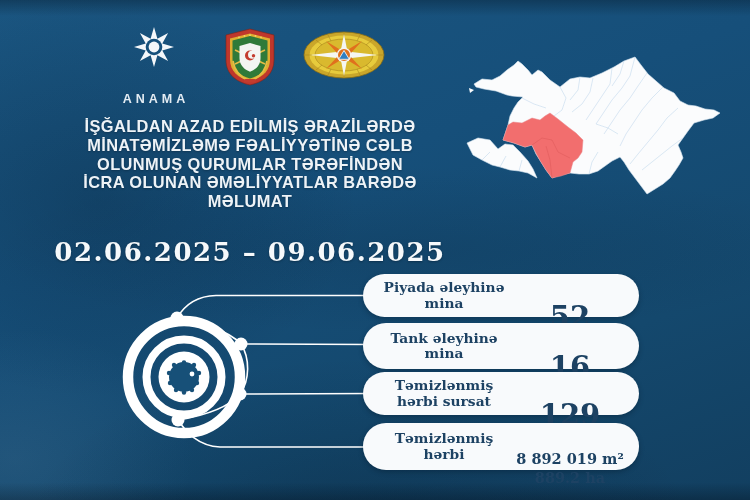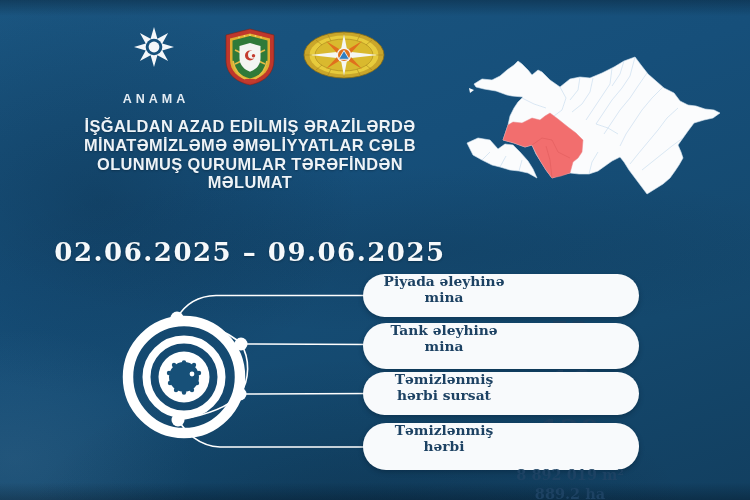--- a/index.html
+++ b/index.html
@@ -21,21 +21,21 @@
   
   .title{left:52px;top:117px;width:396px;text-align:center;color:#eef3f7;
     font-weight:bold;font-size:16.4px;line-height:18.8px;letter-spacing:.4px;
     text-shadow:0 1px 2px rgba(0,20,35,.35);}
   
   .date{left:50px;top:237px;width:400px;text-align:center;color:#f6f9fb;
     font-family:"DejaVu Serif","Liberation Serif",serif;font-weight:bold;
     font-size:26px;letter-spacing:1.5px;text-shadow:0 1px 2px rgba(0,20,35,.4);}
   
   .pill{left:363px;width:276px;background:#f8fafc;border-radius:23px;
-    display:flex;align-items:flex-start;box-shadow:0 2px 5px rgba(4,24,40,.35);
+    display:flex;align-items:center;box-shadow:0 2px 5px rgba(4,24,40,.35);
     color:#1d4263;font-family:"DejaVu Serif","Liberation Serif",serif;font-weight:bold;}
   .pill .lbl{flex:1;text-align:center;font-size:13.8px;line-height:15.5px;padding-left:14px;}
   .pill .val{width:118px;text-align:center;font-size:29px;padding-right:10px;margin-top:42px;}
   .pill .val.small{font-size:14.5px;line-height:19px;}
   .p1{top:274px;height:43px;} .p2{top:323px;height:46px;}
   .p3{top:372px;height:43px;} .p4{top:423px;height:47px;}
 </style>
 </head>
 <body>
 
@@ -148,22 +148,23 @@
         <path d="M20,132 L28,124"></path>
           <path d="M38,139 L44,128"></path>
           <path d="M57,143 L60,132"></path>
       </g>
       <path d="M7,60 l5,2 l-4,3 z" fill="#fbfcfd"></path>
     </svg>
   </div>
 
   <div class="abs title">
     <div>İŞĞALDAN AZAD EDİLMİŞ ƏRAZİLƏRDƏ</div>
-    <div>MİNATƏMİZLƏMƏ ƏMƏLİYYATLAR CƏLB</div>
+    <div>MİNATƏMİZLƏMƏ FƏALİYYƏTİNƏ CƏLB</div>
     <div>OLUNMUŞ QURUMLAR TƏRƏFİNDƏN</div>
+    <div>İCRA OLUNAN ƏMƏLİYYATLAR BARƏDƏ</div>
     <div>MƏLUMAT</div>
   </div>
 
   <div class="abs date">02.06.2025 – 09.06.2025</div>
 
   <svg class="abs" style="left:96px;top:268px;" width="276" height="212" viewBox="0 0 276 212">
     <g stroke="#ffffff" stroke-width="1.6" fill="none">
       <path d="M81,50 C88,38 100,28 120,27.5 L276,27.5"></path>
       <path d="M145,76 L276,76.5"></path>
       <path d="M144,126 L276,125.5"></path>

